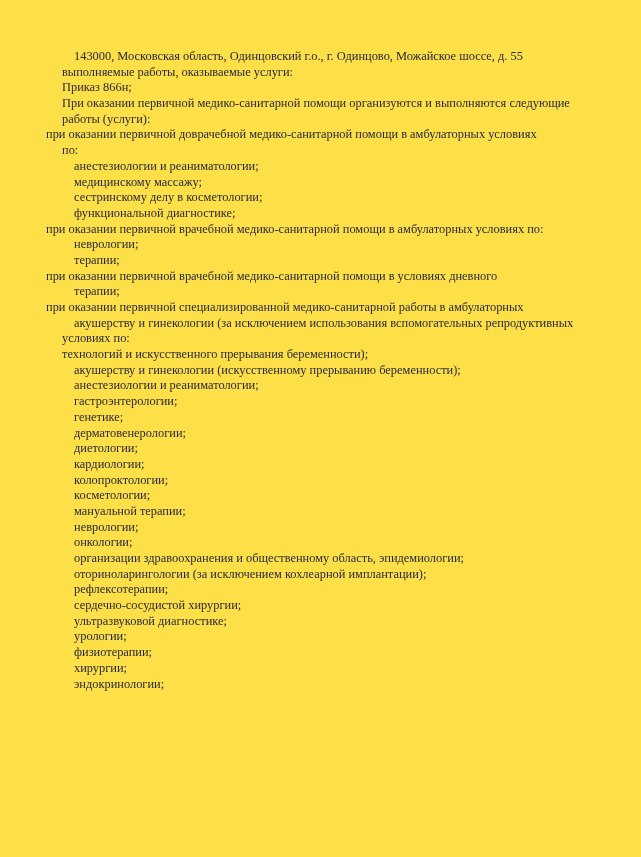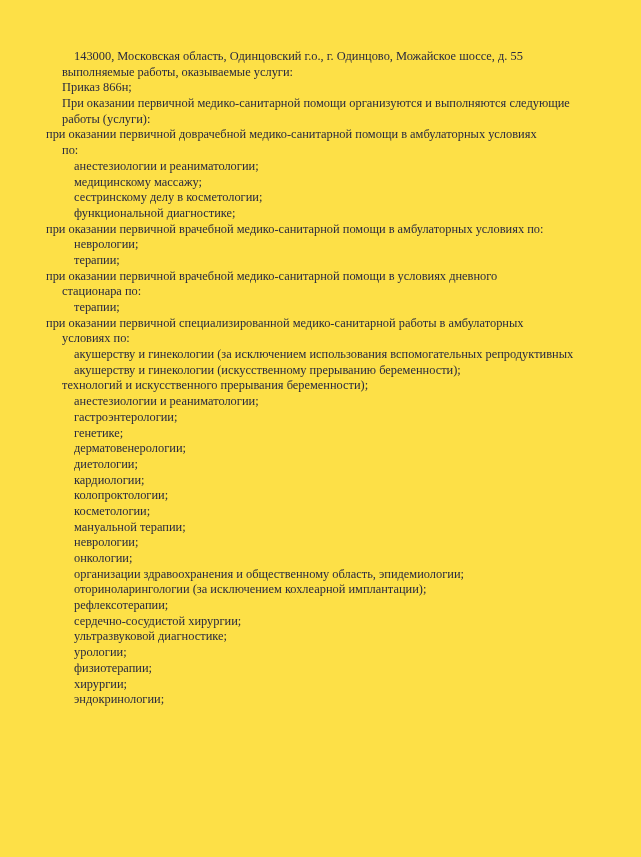--- a/index.html
+++ b/index.html
@@ -50,27 +50,26 @@
       <div class="line ind1">при оказании первичной доврачебной медико-санитарной помощи в амбулаторных условиях</div>
       <div class="line ind0">по:</div>
       <div class="line ind2">анестезиологии и реаниматологии;</div>
       <div class="line ind2">медицинскому массажу;</div>
       <div class="line ind2">сестринскому делу в косметологии;</div>
       <div class="line ind2">функциональной диагностике;</div>
       <div class="line ind1">при оказании первичной врачебной медико-санитарной помощи в амбулаторных условиях по:</div>
       <div class="line ind2">неврологии;</div>
       <div class="line ind2">терапии;</div>
       <div class="line ind1">при оказании первичной врачебной медико-санитарной помощи в условиях дневного</div>
-      <div class="line ind0">стационара по:</div>
       <div class="line ind2">терапии;</div>
       <div class="line ind1">при оказании первичной специализированной медико-санитарной работы в амбулаторных</div>
+      <div class="line ind2">акушерству и гинекологии (за исключением использования вспомогательных репродуктивных</div>
       <div class="line ind0">условиях по:</div>
-      <div class="line ind2">акушерству и гинекологии (за исключением использования вспомогательных репродуктивных</div>
+      <div class="line ind0">технологий и искусственного прерывания беременности);</div>
       <div class="line ind2">акушерству и гинекологии (искусственному прерыванию беременности);</div>
-      <div class="line ind0">технологий и искусственного прерывания беременности);</div>
       <div class="line ind2">анестезиологии и реаниматологии;</div>
       <div class="line ind2">гастроэнтерологии;</div>
       <div class="line ind2">генетике;</div>
       <div class="line ind2">дерматовенерологии;</div>
       <div class="line ind2">диетологии;</div>
       <div class="line ind2">кардиологии;</div>
       <div class="line ind2">колопроктологии;</div>
       <div class="line ind2">косметологии;</div>
       <div class="line ind2">мануальной терапии;</div>
       <div class="line ind2">неврологии;</div>

